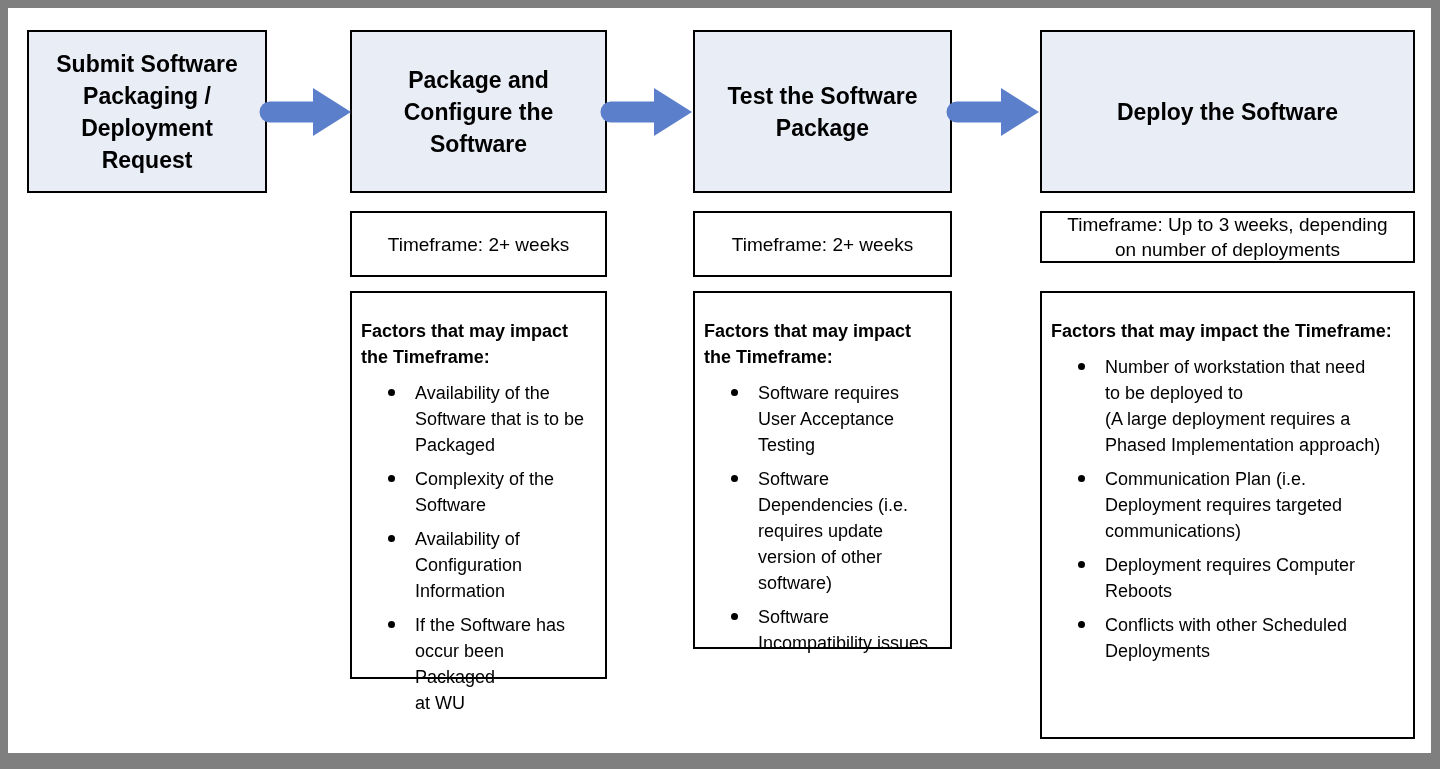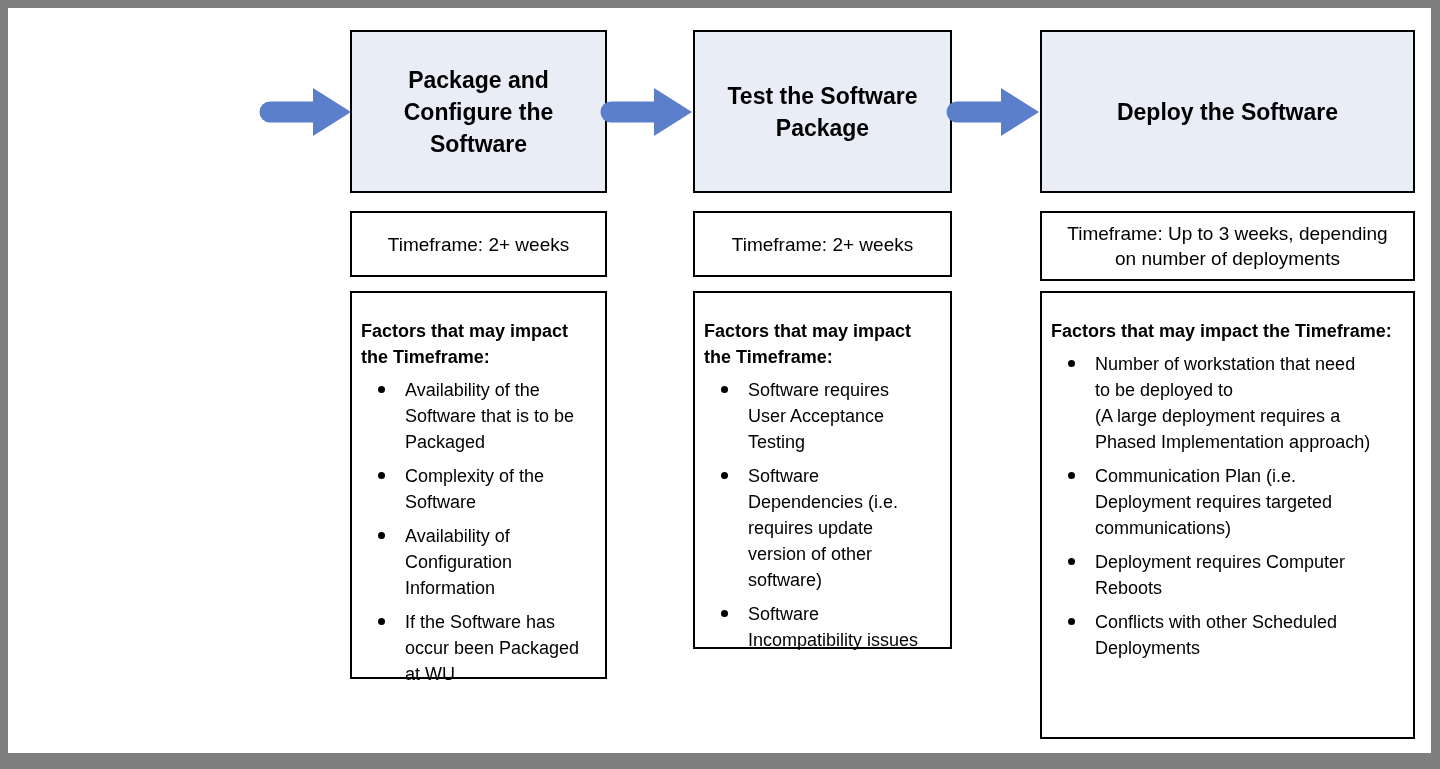--- a/index.html
+++ b/index.html
@@ -19,35 +19,41 @@
     text-align:center;font-weight:bold;font-size:23px;line-height:32px;
     white-space:pre-line;padding:0 8px;
   }
   .plain{background:#ffffff;border:2px solid var(--box-border,#000);}
   .tf{
     display:flex;align-items:center;justify-content:center;
     text-align:center;font-size:19px;line-height:25px;white-space:pre-line;padding:0 4px;
   }
   .factors{padding:9px 8px 0 9px;font-size:18px;line-height:26px;}
   .factors-heading{margin:16px 0 7px 0;font-size:18px;line-height:26px;font-weight:bold;}
-  .factors ul{margin:0;padding:0 0 0 14px;list-style:none;}
+  .factors ul{margin:10px;padding:0 0 0 14px;list-style:none;}
   .factors li{position:relative;padding-left:30px;margin-bottom:8px;white-space:pre-line;}
   .factors li::before{
     content:"";position:absolute;left:3px;top:9px;
     width:7px;height:7px;border-radius:50%;background:#000;
   }
   .arrow{color:var(--arrow,#5b7fcb);}
   .arrow svg{display:block;}
 </style>
 </head>
 <body>
 
 <div class="frame">
   <div class="page"></div>
 
+  <div class="abs stage" style="left:27px;top:30px;width:240px;height:163px;">
+    <span>Submit Software
+Packaging /
+Deployment
+Request</span>
+  </div>
 
   <div class="abs stage" style="left:350px;top:30px;width:257px;height:163px;">
     <span>Package and
 Configure the
 Software</span>
   </div>
 
   <div class="abs stage" style="left:693px;top:30px;width:259px;height:163px;">
     <span>Test the Software
 Package</span>
@@ -75,21 +81,21 @@
       <polygon points="55,1 55,49 93,25" fill="currentColor"></polygon>
     </svg>
   </div>
 
   <div class="abs plain tf" style="left:350px;top:211px;width:257px;height:66px;">
     <span>Timeframe: 2+ weeks</span>
   </div>
   <div class="abs plain tf" style="left:693px;top:211px;width:259px;height:66px;">
     <span>Timeframe: 2+ weeks</span>
   </div>
-  <div class="abs plain tf" style="left:1040px;top:211px;width:375px;height:70px;">
+  <div class="abs plain tf" style="left:1040px;top:211px;width:375px;height:52px;">
     <span>Timeframe: Up to 3 weeks, depending
 on number of deployments</span>
   </div>
 
   <div class="abs plain factors" style="left:350px;top:291px;width:257px;height:388px;">
     <div class="factors-heading">Factors that may impact the Timeframe:</div>
     <ul>
       <li>Availability of the
 Software that is to be
 Packaged</li>

